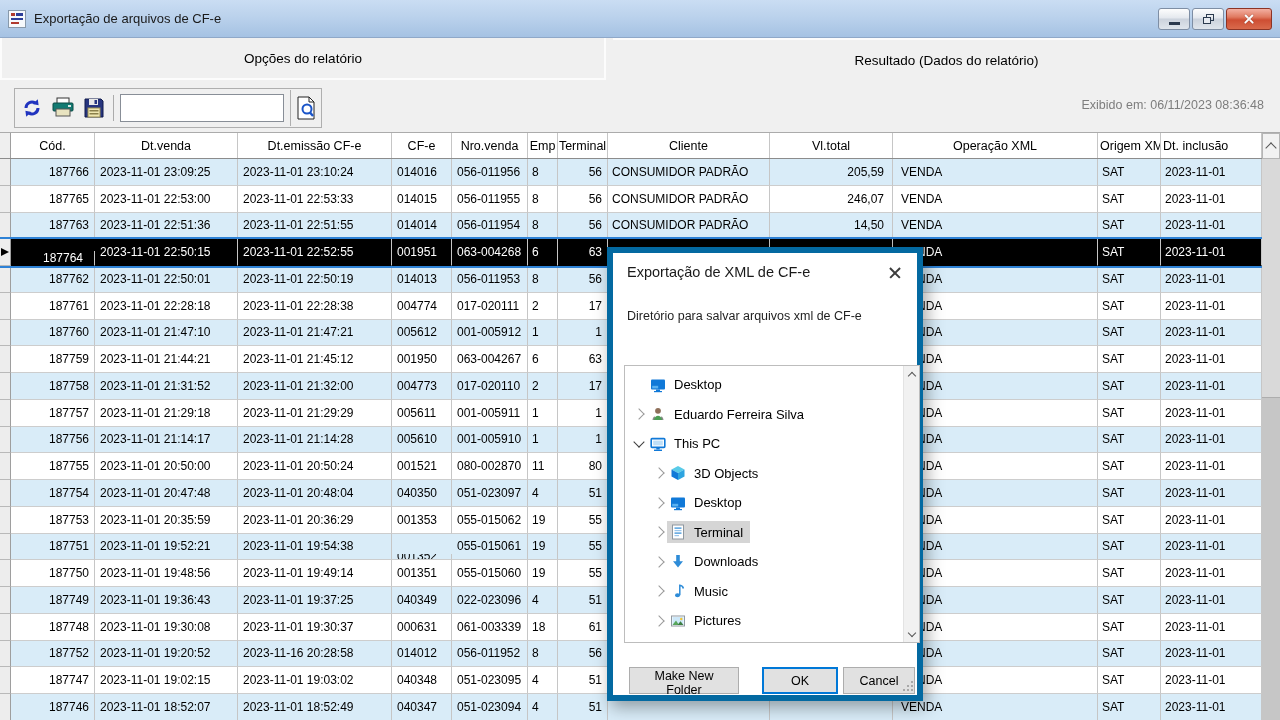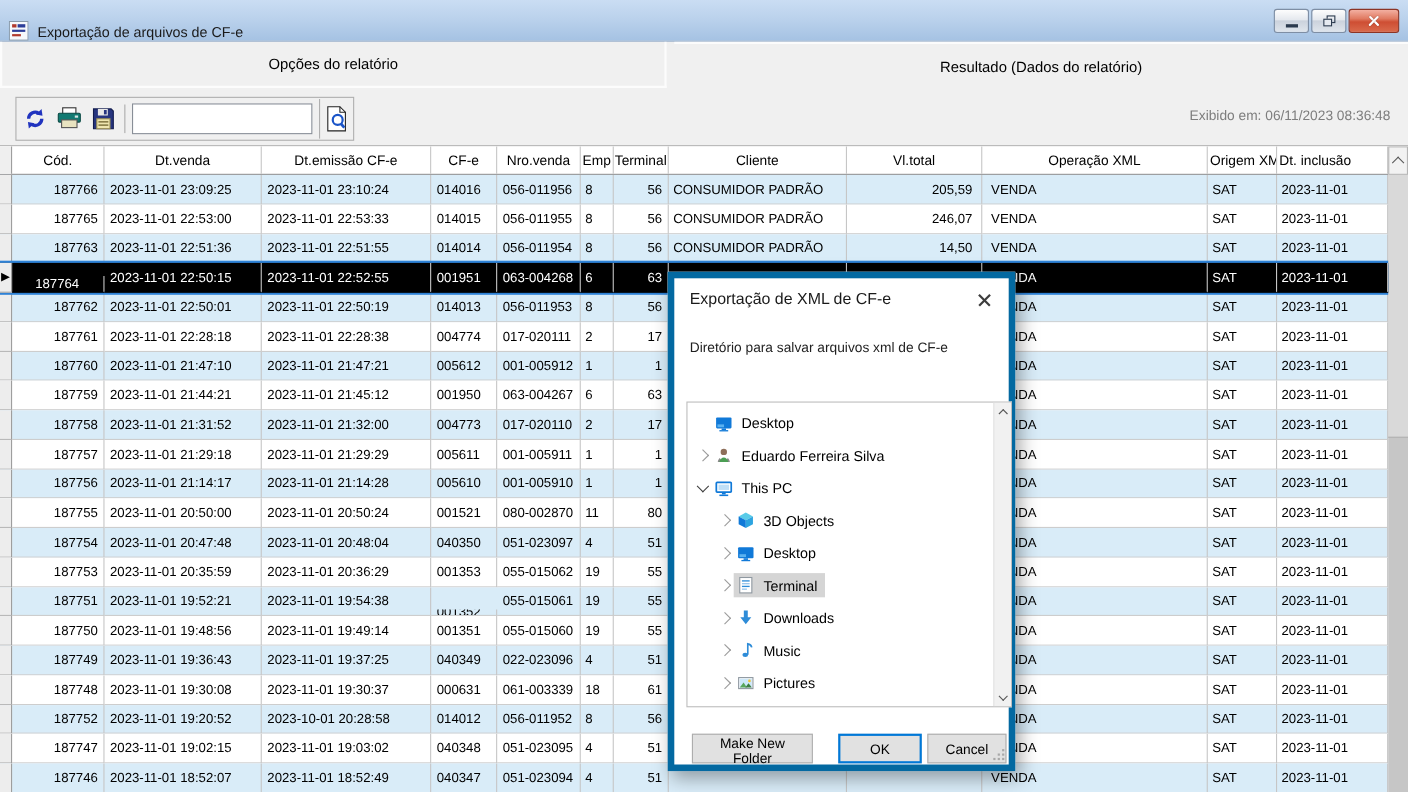--- a/index.html
+++ b/index.html
@@ -2,21 +2,21 @@
 <html><head>
 <meta charset="utf-8">
 <style>
   html,body{margin:0;padding:0;width:1280px;height:720px;overflow:hidden;
     font-family:"Liberation Sans",sans-serif;background:#F0F0F0;}
   .window{position:relative;width:1280px;height:720px;background:#F0F0F0;overflow:hidden;}
 
   
   .titlebar{position:absolute;left:0;top:0;right:0;height:38px;
     background:linear-gradient(180deg,#CADDF3 0%,#BBD2EC 45%,#A5C2E3 100%);
-    border-bottom:1px solid #8FA8C8;display:flex;align-items:flex-end;padding-left:8px;box-sizing:border-box;}
+    border-bottom:1px solid #8FA8C8;display:flex;align-items:center;padding-left:8px;box-sizing:border-box;}
   .appicon{width:18px;height:18px;margin-right:8px;display:inline-flex;}
   .wtitle{font-size:13px;color:#1A1A1A;}
   .wincontrols{position:absolute;right:8px;top:8px;display:flex;gap:2px;}
   .wbtn{height:22px;border:1px solid #7E8EA4;border-radius:3px;box-sizing:border-box;
     background:linear-gradient(#FDFDFD,#E4E8EE 45%,#CBD2DC 50%,#DFE5EC);
     display:flex;align-items:center;justify-content:center;position:relative;}
   .wbtn.min{width:32px;}.wbtn.rest{width:32px;}
   .wbtn.close{width:46px;border-color:#8C3425;
     background:linear-gradient(#F3B0A2 0%,#E07A61 40%,#CE4E33 55%,#D96A4C 100%);}
   .glyph-min{width:11px;height:3px;background:#2B3A4E;margin-top:8px;}
@@ -245,21 +245,21 @@
           <div class="gcell" style="width: 162px; justify-content: flex-start; padding-left: 4px;">CONSUMIDOR PADRÃO</div>
           <div class="gcell" style="width: 123px; justify-content: flex-end; padding-right: 8px;">14,50</div>
           <div class="gcell" style="width: 205px; justify-content: flex-start; padding-left: 8px;">VENDA</div>
           <div class="gcell" style="width: 63px; justify-content: flex-start; padding-left: 4px;">SAT</div>
           <div class="gcell" style="width: 101px; justify-content: flex-start; padding-left: 4px;">2023-11-01</div>
         </div>
         <div class="grow selected">
           <div class="icell">
             <span class="marker"></span>
           </div>
-          <div class="gcell" style="width: 84px; justify-content: flex-end; padding-right: 22px; margin-top: 12px;">187764</div>
+          <div class="gcell" style="width: 84px; justify-content: flex-end; padding-right: 11px; margin-top: 12px;">187764</div>
           <div class="gcell" style="width: 143px; justify-content: flex-start; padding-left: 5px;">2023-11-01 22:50:15</div>
           <div class="gcell" style="width: 154px; justify-content: flex-start; padding-left: 5px;">2023-11-01 22:52:55</div>
           <div class="gcell" style="width: 60px; justify-content: flex-start; padding-left: 5px;">001951</div>
           <div class="gcell" style="width: 76px; justify-content: flex-start; padding-left: 5px;">063-004268</div>
           <div class="gcell" style="width: 30px; justify-content: flex-start; padding-left: 4px;">6</div>
           <div class="gcell" style="width: 50px; justify-content: flex-end; padding-right: 5px;">63</div>
           <div class="gcell" style="width: 162px; justify-content: flex-start; padding-left: 4px;"></div>
           <div class="gcell" style="width: 123px; justify-content: flex-end; padding-right: 8px;"></div>
           <div class="gcell" style="width: 205px; justify-content: flex-start; padding-left: 8px;">VENDA</div>
           <div class="gcell" style="width: 63px; justify-content: flex-start; padding-left: 4px;">SAT</div>
@@ -472,21 +472,21 @@
           <div class="gcell" style="width: 162px; justify-content: flex-start; padding-left: 4px;"></div>
           <div class="gcell" style="width: 123px; justify-content: flex-end; padding-right: 8px;"></div>
           <div class="gcell" style="width: 205px; justify-content: flex-start; padding-left: 8px;">VENDA</div>
           <div class="gcell" style="width: 63px; justify-content: flex-start; padding-left: 4px;">SAT</div>
           <div class="gcell" style="width: 101px; justify-content: flex-start; padding-left: 4px;">2023-11-01</div>
         </div>
         <div class="grow blue">
           <div class="icell"></div>
           <div class="gcell" style="width: 84px; justify-content: flex-end; padding-right: 5px;">187752</div>
           <div class="gcell" style="width: 143px; justify-content: flex-start; padding-left: 5px;">2023-11-01 19:20:52</div>
-          <div class="gcell" style="width: 154px; justify-content: flex-start; padding-left: 5px;">2023-10-01 20:28:58</div>
+          <div class="gcell" style="width: 154px; justify-content: flex-start; padding-left: 5px;">2023-11-16 20:28:58</div>
           <div class="gcell" style="width: 60px; justify-content: flex-start; padding-left: 5px;">014012</div>
           <div class="gcell" style="width: 76px; justify-content: flex-start; padding-left: 5px;">056-011952</div>
           <div class="gcell" style="width: 30px; justify-content: flex-start; padding-left: 4px;">8</div>
           <div class="gcell" style="width: 50px; justify-content: flex-end; padding-right: 5px;">56</div>
           <div class="gcell" style="width: 162px; justify-content: flex-start; padding-left: 4px;"></div>
           <div class="gcell" style="width: 123px; justify-content: flex-end; padding-right: 8px;"></div>
           <div class="gcell" style="width: 205px; justify-content: flex-start; padding-left: 8px;">VENDA</div>
           <div class="gcell" style="width: 63px; justify-content: flex-start; padding-left: 4px;">SAT</div>
           <div class="gcell" style="width: 101px; justify-content: flex-start; padding-left: 4px;">2023-11-01</div>
         </div>

